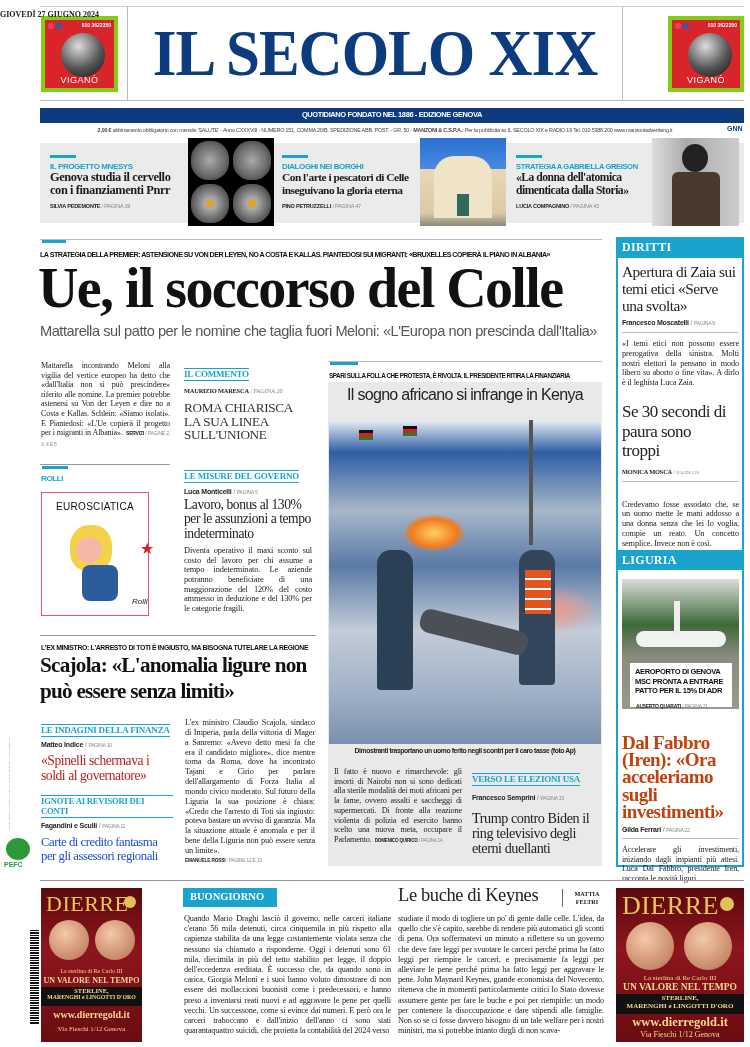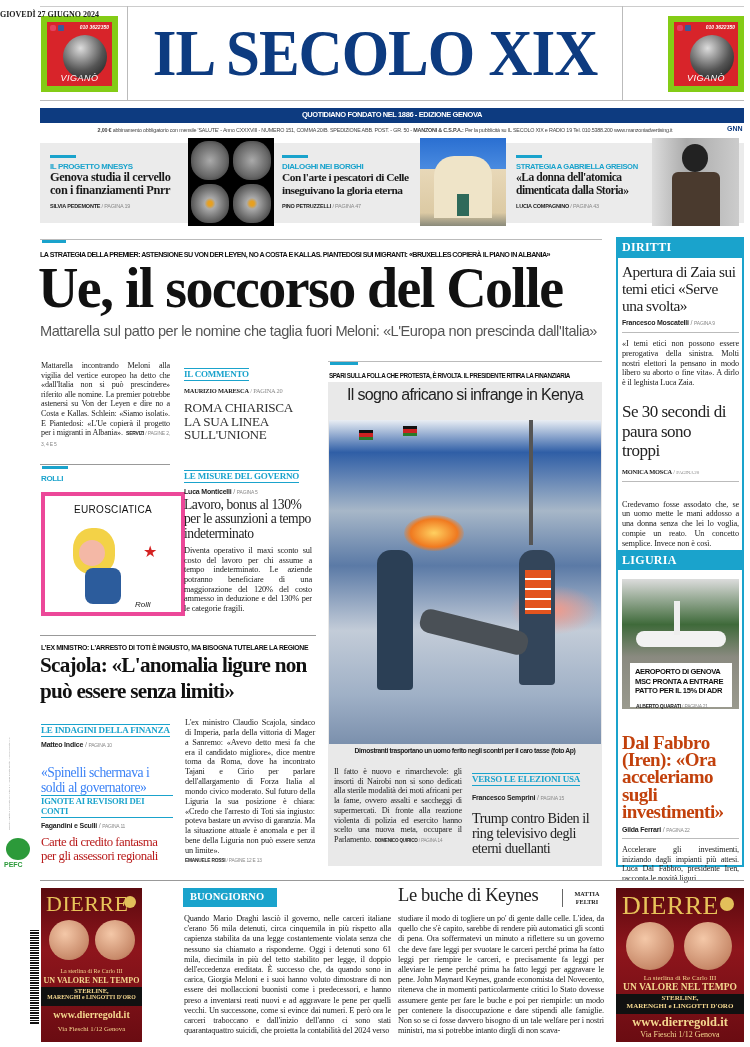--- a/index.html
+++ b/index.html
@@ -9,21 +9,21 @@
   .lserif { font-family: "Liberation Serif", serif; }
   .sans { font-family: "Liberation Sans", sans-serif; }
   .cyan { color: #1aa3cc; }
   .kicker-bar { position: absolute; height: 3px; background: #1aa3cc; width: 36px; }
   .hr { position: absolute; height: 1px; background: #bbb; }
   .byline { font-family: "Liberation Sans", sans-serif; font-size: 7px; font-weight: bold; color: #222; letter-spacing: -0.2px; }
   .byline .pg { font-weight: normal; color: #888; }
   .body-txt { font-family: "Liberation Serif", serif; font-size: 9.6px; line-height: 10.6px; text-align: justify; color: #222; letter-spacing: -0.15px; }
   .section-label { font-family: "Liberation Serif", serif; font-weight: bold; font-size: 9px; color: #1aa3cc; border-top: 1px solid #1aa3cc; border-bottom: 1px solid #1aa3cc; display: inline-block; padding: 0 0 1px 0; letter-spacing: -0.2px; }
   .cond { font-family: "Liberation Sans", sans-serif; font-weight: bold; letter-spacing: -0.4px; }
-  .ad { position: absolute; background: #d8242a; border: 6px solid #84cc16; overflow: hidden; font-style: italic; }
+  .ad { position: absolute; background: #d8242a; border: 4px solid #84cc16; overflow: hidden; }
   .dierre { position: absolute; background: linear-gradient(#5a0a0e, #8e151c 40%, #6a0c12); overflow: hidden; }
   .coin { position: absolute; border-radius: 50%; background: radial-gradient(circle at 40% 35%, #f4c8a8, #c88a6a 70%, #9a5e46); }
 </style>
 </head>
 <body>
 
 <div class="abs" style="left:40px;top:6px;width:704px;height:1px;background:#ccc;"></div>
 
 <div class="ad" style="left:41px;top:16px;width:77px;height:76px;">
   <div class="abs sans" style="left:3px;top:3px;width:6px;height:6px;background:#e4405f;border-radius:2px;"></div>
@@ -108,21 +108,21 @@
 
 <div class="abs" style="left:184px;top:362px;width:130px;">
   <div class="section-label">IL COMMENTO</div>
   <div class="byline" style="margin-top:6px;font-family:'Liberation Serif',serif;font-size:6.4px;"><span>MAURIZIO MARESCA</span><span class="pg"> / </span><span class="pg">PAGINA 20</span></div>
   <div class="lserif" style="margin-top:7px;font-size:13.2px;line-height:13.6px;color:#333;letter-spacing:-0.3px;width:125px;">ROMA CHIARISCA LA SUA LINEA SULL'UNIONE</div>
 </div>
 
 <div class="hr" style="left:40px;top:464px;width:130px;background:#999;"></div>
 <div class="kicker-bar" style="left:42px;top:466px;width:26px;"></div>
 <div class="abs cond cyan" style="left:41px;top:474px;font-size:8px;">ROLLI</div>
-<div class="abs" style="left:41px;top:492px;width:144px;height:124px;border:4px solid #ec4899;background:#fff;">
+<div class="abs" style="left:41px;top:492px;width:108px;height:124px;border:1px solid #ec4899;background:#fff;">
   <div class="abs sans" style="left:0;right:0;top:8px;text-align:center;font-size:10px;color:#111;letter-spacing:0.3px;">EUROSCIATICA</div>
   <div class="abs" style="left:28px;top:32px;width:42px;height:46px;border-radius:45% 45% 40% 40%;background:#f3d247;"></div>
   <div class="abs" style="left:34px;top:44px;width:26px;height:26px;border-radius:50%;background:#f4b8a6;"></div>
   <div class="abs" style="left:40px;top:72px;width:36px;height:36px;border-radius:8px;background:#2c5c9c;"></div>
   <div class="abs" style="left:98px;top:48px;font-size:16px;color:#d42222;line-height:16px;">★</div>
   <div class="abs sans" style="left:90px;top:104px;font-size:8px;font-style:italic;">Rolli</div>
 </div>
 
 <div class="abs" style="left:184px;top:464px;width:130px;">
   <div class="section-label">LE MISURE DEL GOVERNO</div>
@@ -158,26 +158,26 @@
   <div class="lserif" style="margin-top:10px;font-size:14.2px;line-height:15px;color:#222;letter-spacing:-0.45px;">Trump contro Biden il ring televisivo degli eterni duellanti</div>
 </div>
 
 <div class="hr" style="left:40px;top:635px;width:276px;background:#999;"></div>
 <div class="abs cond" style="left:41px;top:644px;width:280px;font-size:6.9px;white-space:nowrap;letter-spacing:-0.35px;color:#111;">L'EX MINISTRO: L'ARRESTO DI TOTI È INGIUSTO, MA BISOGNA TUTELARE LA REGIONE</div>
 <div class="abs lserif" style="left:40px;top:652px;width:282px;font-size:21.2px;line-height:26px;font-weight:bold;letter-spacing:-0.75px;color:#111;">Scajola: «L'anomalia ligure non può essere senza limiti»</div>
 
 <div class="abs" style="left:41px;top:718px;width:132px;">
   <div class="section-label">LE INDAGINI DELLA FINANZA</div>
   <div class="byline" style="margin-top:4px;font-size:7px;"><span>Matteo Indice</span><span class="pg"> / </span><span class="pg" style="font-size:5px;">PAGINA 10</span></div>
-  <div class="lserif" style="margin-top:18px;font-size:13.6px;line-height:14.6px;color:#3b82f6;letter-spacing:-0.45px;">«Spinelli schermava i soldi al governatore»</div>
+  <div class="lserif" style="margin-top:6px;font-size:13.6px;line-height:14.6px;color:#b91c1c;letter-spacing:-0.45px;">«Spinelli schermava i soldi al governatore»</div>
 </div>
 <div class="abs" style="left:41px;top:795px;width:132px;">
   <div class="section-label" style="font-size:8.6px;">IGNOTE AI REVISORI DEI CONTI</div>
   <div class="byline" style="margin-top:4px;font-size:7px;"><span>Fagandini e Sculli</span><span class="pg"> / </span><span class="pg" style="font-size:5px;">PAGINA 11</span></div>
-  <div class="lserif" style="margin-top:6px;font-size:12.8px;line-height:14.4px;color:#b91c1c;letter-spacing:-0.5px;">Carte di credito fantasma per gli assessori regionali</div>
+  <div class="lserif" style="margin-top:6px;font-size:12.8px;line-height:14.4px;color:#1d4ed8;letter-spacing:-0.5px;">Carte di credito fantasma per gli assessori regionali</div>
 </div>
 <div class="abs body-txt" style="left:185px;top:718px;width:130px;font-size:8.3px;line-height:9.85px;">
   <span>L'ex ministro Claudio Scajola, sindaco di Imperia, parla della vittoria di Mager a Sanremo: «Avevo detto mesi fa che era il candidato migliore», dice mentre torna da Roma, dove ha incontrato Tajani e Cirio per parlare dell'allargamento di Forza Italia al mondo civico moderato. Sul futuro della Liguria la sua posizione è chiara: «Credo che l'arresto di Toti sia ingiusto: poteva bastare un avviso di garanzia. Ma la situazione attuale è anomala e per il bene della Liguria non può essere senza un limite».</span>
   <span class="byline" style="font-size:4.8px;display:block;"><span>EMANUELE ROSSI</span><span class="pg"> / </span><span class="pg">PAGINE 12 E 13</span></span>
 </div>
 
 <div class="abs sans" style="left:8px;top:792px;width:40px;height:8px;font-size:2.4px;color:#999;transform:rotate(-90deg);transform-origin:0 0;top:830px;white-space:nowrap;">Questo prodotto è realizzato con materia prima da foreste gestite in maniera sostenibile</div>
 <div class="abs" style="left:6px;top:838px;width:24px;height:22px;border-radius:50%;background:#2c9a3a;"></div>
 <div class="abs sans" style="left:4px;top:861px;font-size:7px;font-weight:bold;color:#2c9a3a;">PEFC</div>
 

